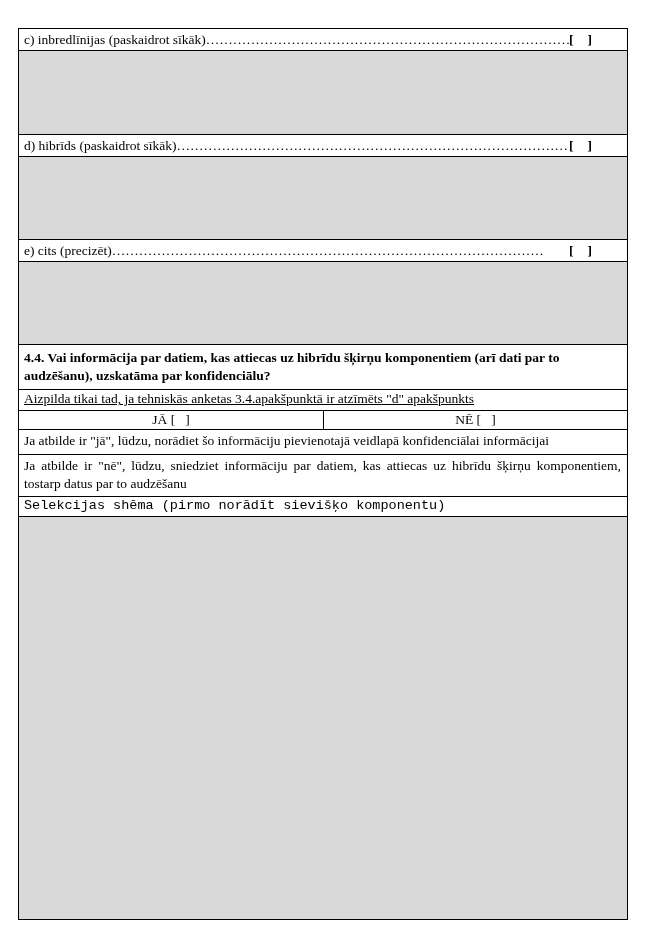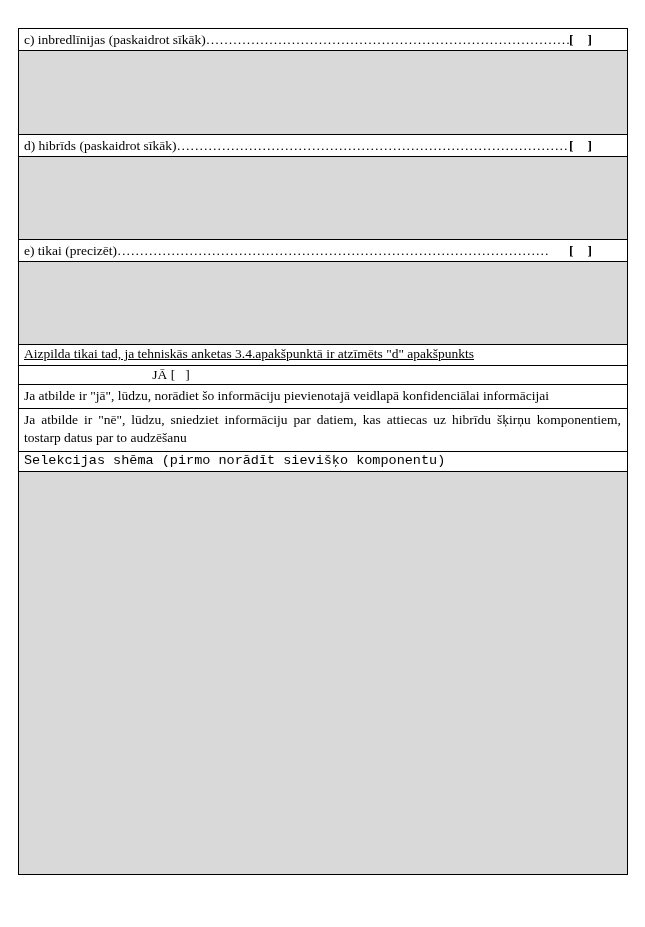--- a/index.html
+++ b/index.html
@@ -51,32 +51,34 @@
     </div>
     <div class="row gray area-c"></div>
 
     <div class="row label-row">
       <span class="lbl">d) hibrīds (paskaidrot sīkāk)………………………………………………………………………………..</span>
       <span class="cb">[&nbsp;&nbsp;&nbsp;]</span>
     </div>
     <div class="row gray area-d"></div>
 
     <div class="row label-row">
-      <span class="lbl">e) tikai (precizēt)……………………………………………………………………………………</span>
+      <span class="lbl">e) cits (precizēt)……………………………………………………………………………………</span>
       <span class="cb">[&nbsp;&nbsp;&nbsp;]</span>
     </div>
     <div class="row gray area-e"></div>
 
+    <div class="row title-row">4.4. Vai informācija par datiem, kas attiecas uz hibrīdu šķirņu komponentiem (arī dati par to audzēšanu), uzskatāma par konfidenciālu?</div>
 
     <div class="row cond-row">
       <span>Aizpilda tikai tad, ja tehniskās anketas 3.4.apakšpunktā ir atzīmēts "d" apakšpunkts</span>
     </div>
 
     <div class="row yn-row">
       <div class="yn-cell">JĀ&nbsp;[&nbsp;&nbsp;&nbsp;]</div>
+      <div class="yn-cell">NĒ&nbsp;[&nbsp;&nbsp;&nbsp;]</div>
     </div>
 
     <div class="row note-row">Ja atbilde ir "jā", lūdzu, norādiet šo informāciju pievienotajā veidlapā konfidenciālai informācijai</div>
     <div class="row note-row">Ja atbilde ir "nē", lūdzu, sniedziet informāciju par datiem, kas attiecas uz hibrīdu šķirņu komponentiem, tostarp datus par to audzēšanu</div>
 
     <div class="row scheme-row">Selekcijas shēma (pirmo norādīt sievišķo komponentu)</div>
     <div class="row gray area-scheme"></div>
 
   </div>
 </div>

